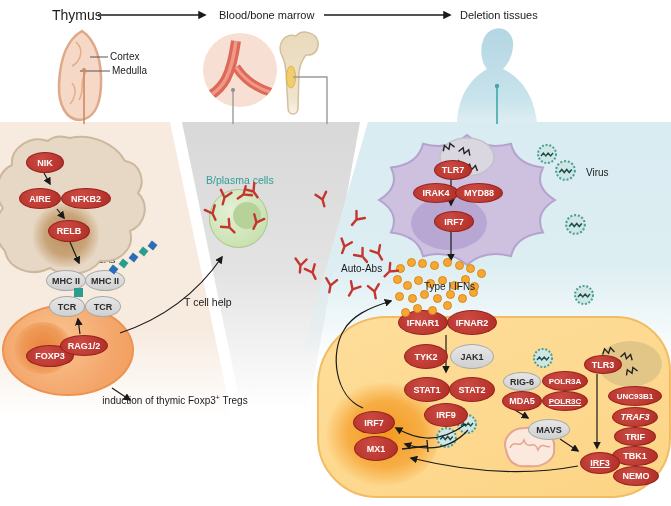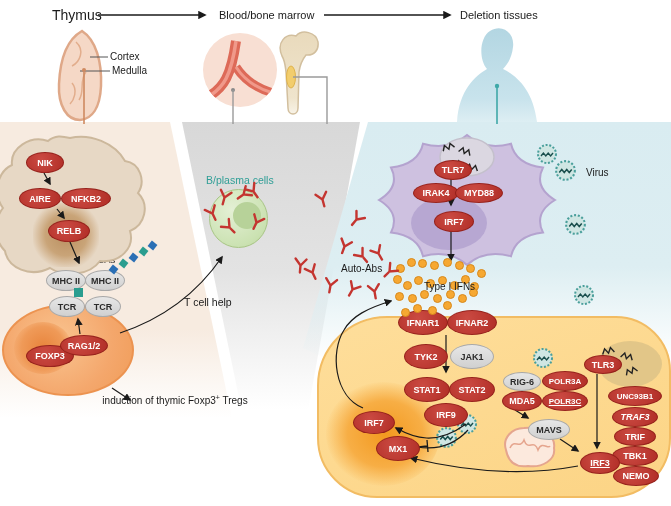--- a/index.html
+++ b/index.html
@@ -190,21 +190,21 @@
   <div class="pill" style="left:434px;top:211px;width:38px;">IRF7</div>
 
   <div class="pill" style="left:398px;top:310px;width:48px;height:23px;">IFNAR1</div>
   <div class="pill" style="left:447px;top:310px;width:48px;height:23px;text-align:center;">IFNAR2</div>
   <div class="pill" style="left:404px;top:344px;width:42px;height:23px;">TYK2</div>
   <div class="pill gray" style="left:450px;top:344px;width:42px;height:23px;">JAK1</div>
   <div class="pill" style="left:404px;top:377px;width:44px;height:23px;">STAT1</div>
   <div class="pill" style="left:449px;top:377px;width:44px;height:23px;">STAT2</div>
   <div class="pill" style="left:424px;top:403px;width:42px;height:22px;">IRF9</div>
   <div class="pill" style="left:353px;top:411px;width:40px;height:21px;">IRF7</div>
-  <div class="pill" style="left:376px;top:436px;width:42px;height:23px;">MX1</div>
+  <div class="pill" style="left:354px;top:436px;width:42px;height:23px;">MX1</div>
   <div class="pill gray" style="left:503px;top:372px;width:36px;height:17px;">RIG-6</div>
   <div class="pill sm" style="left:542px;top:371px;width:44px;height:18px;">POLR3A</div>
   <div class="pill" style="left:502px;top:391px;width:38px;height:18px;">MDA5</div>
   <div class="pill sm" style="left:542px;top:391px;width:44px;height:18px;text-decoration:underline;">POLR3C</div>
   <div class="pill gray" style="left:528px;top:419px;width:40px;">MAVS</div>
   <div class="pill" style="left:584px;top:355px;width:36px;height:17px;">TLR3</div>
   <div class="pill sm" style="left:608px;top:386px;width:52px;height:18px;">UNC93B1</div>
   <div class="pill" style="left:612px;top:407px;width:44px;height:18px;font-style:italic;">TRAF3</div>
   <div class="pill" style="left:614px;top:427px;width:40px;height:17px;">TRIF</div>
   <div class="pill" style="left:612px;top:446px;width:44px;height:18px;">TBK1</div>

